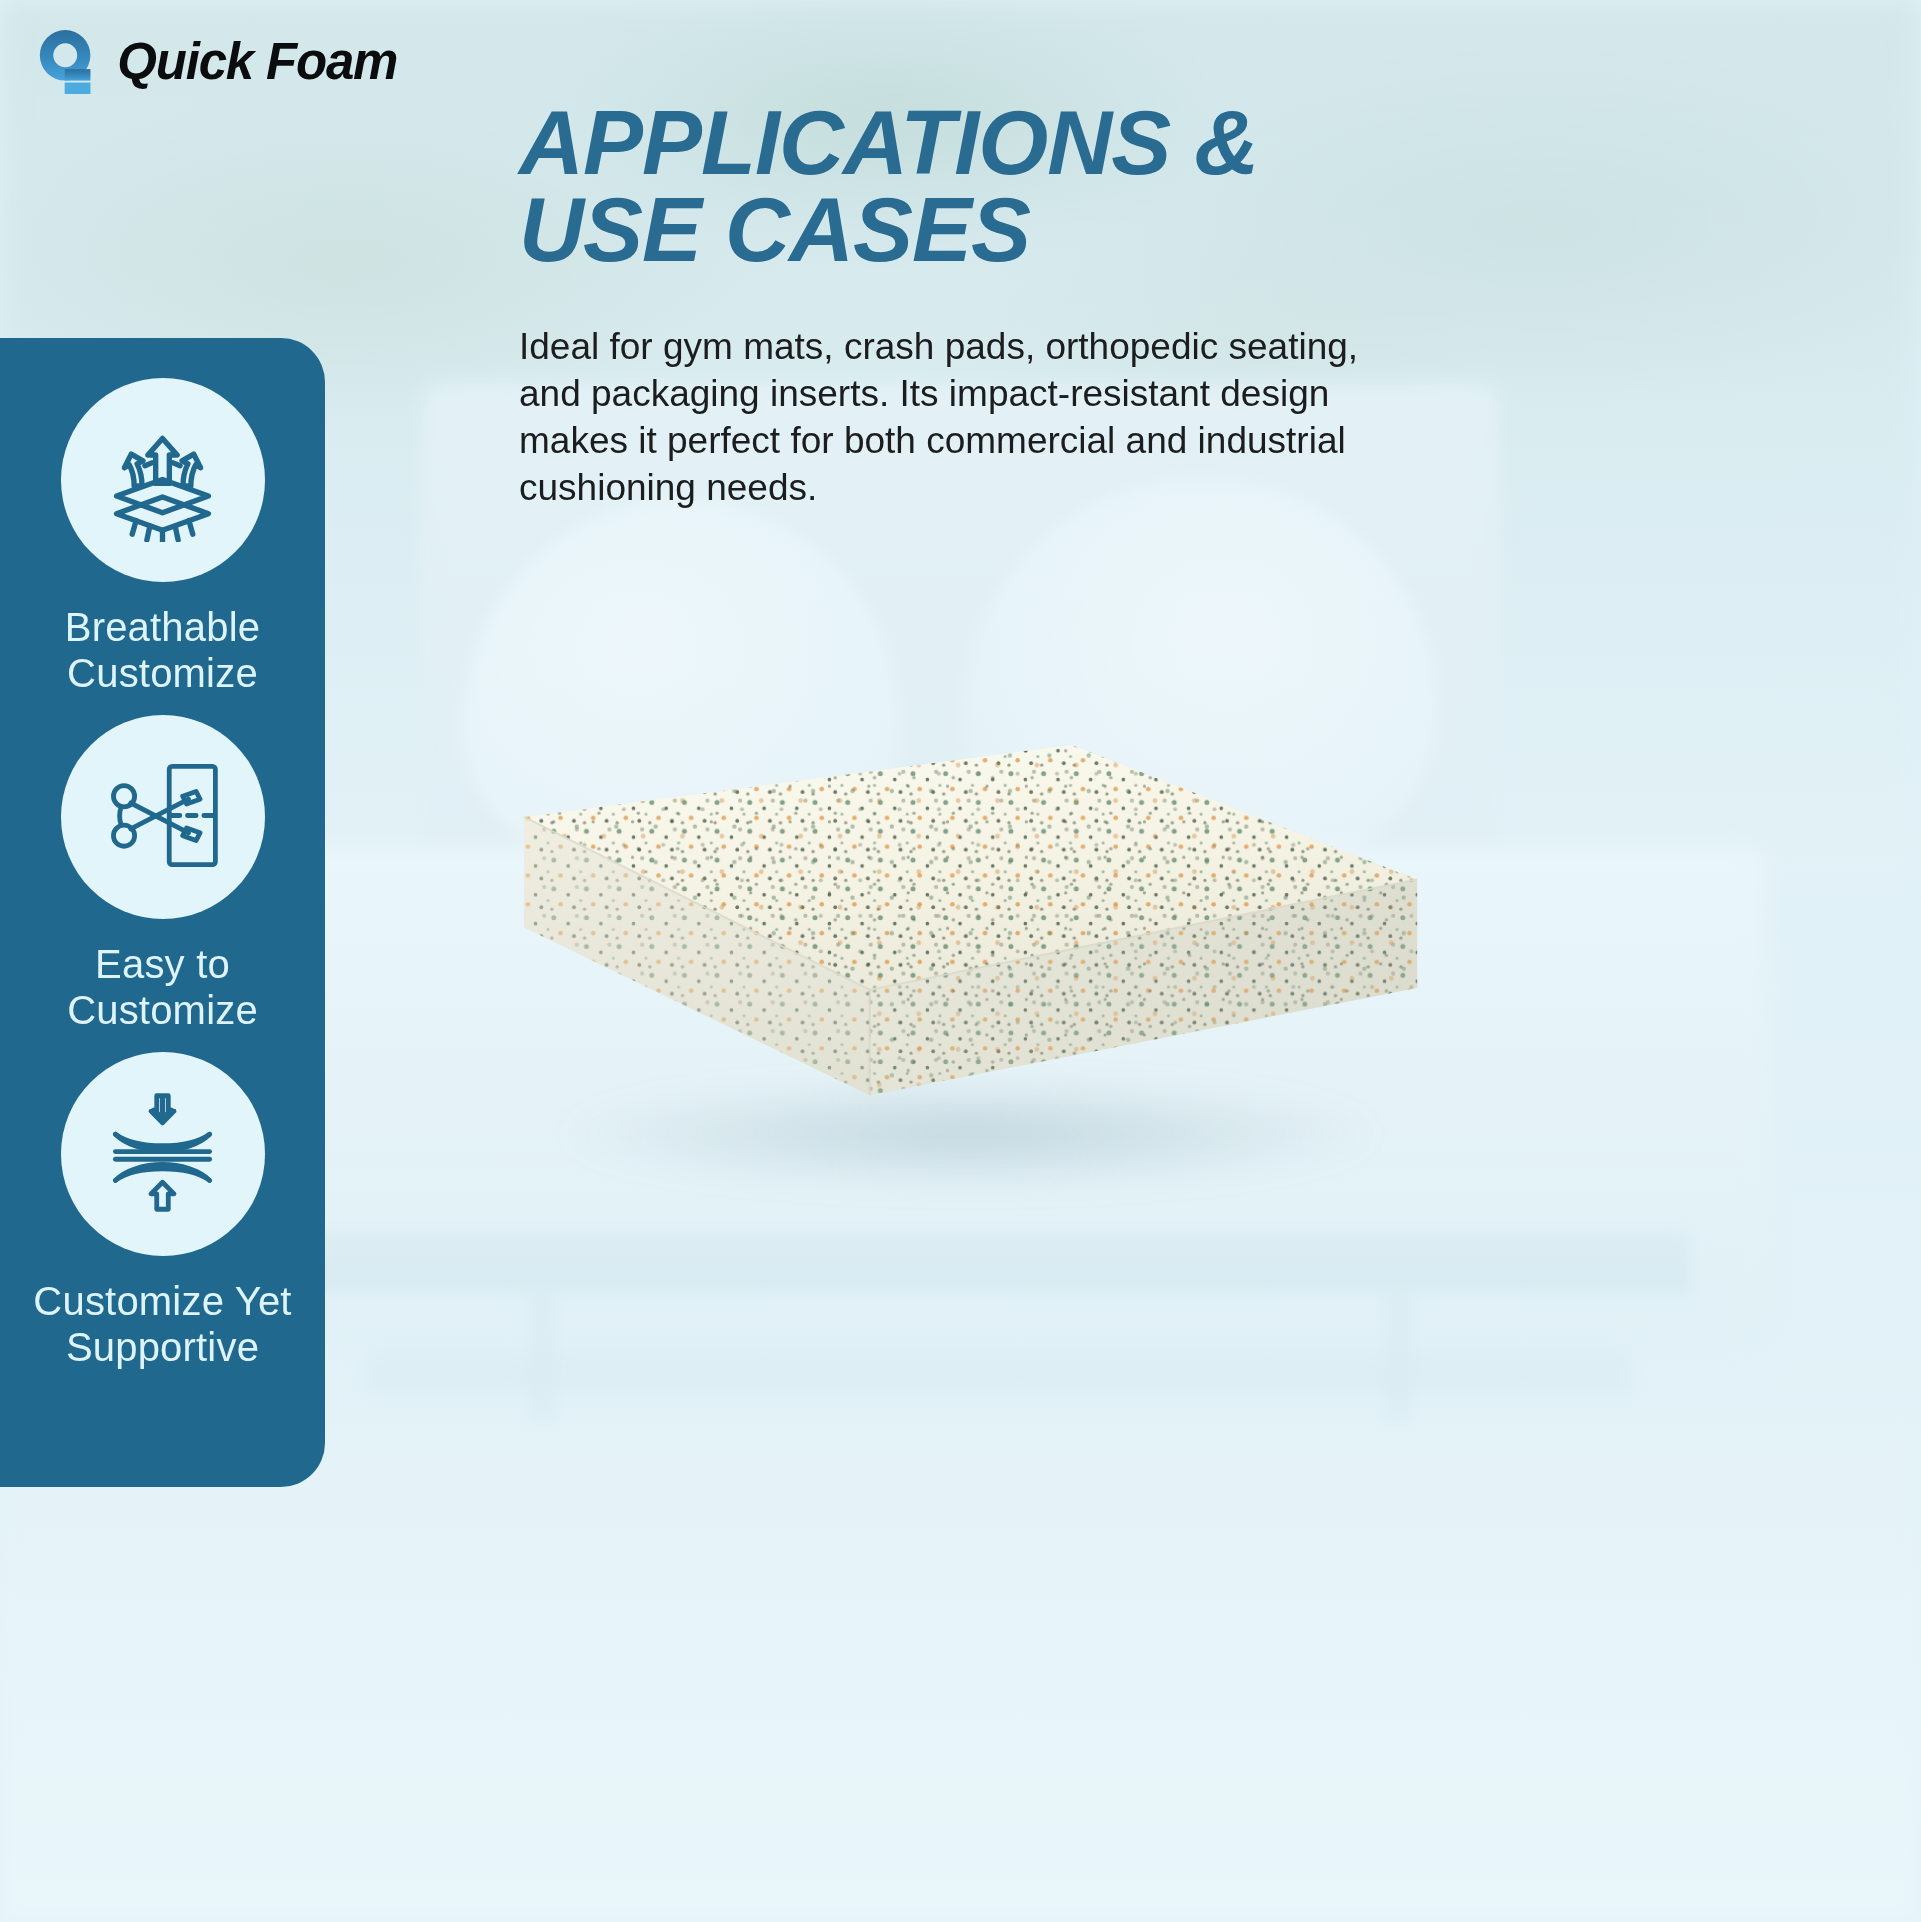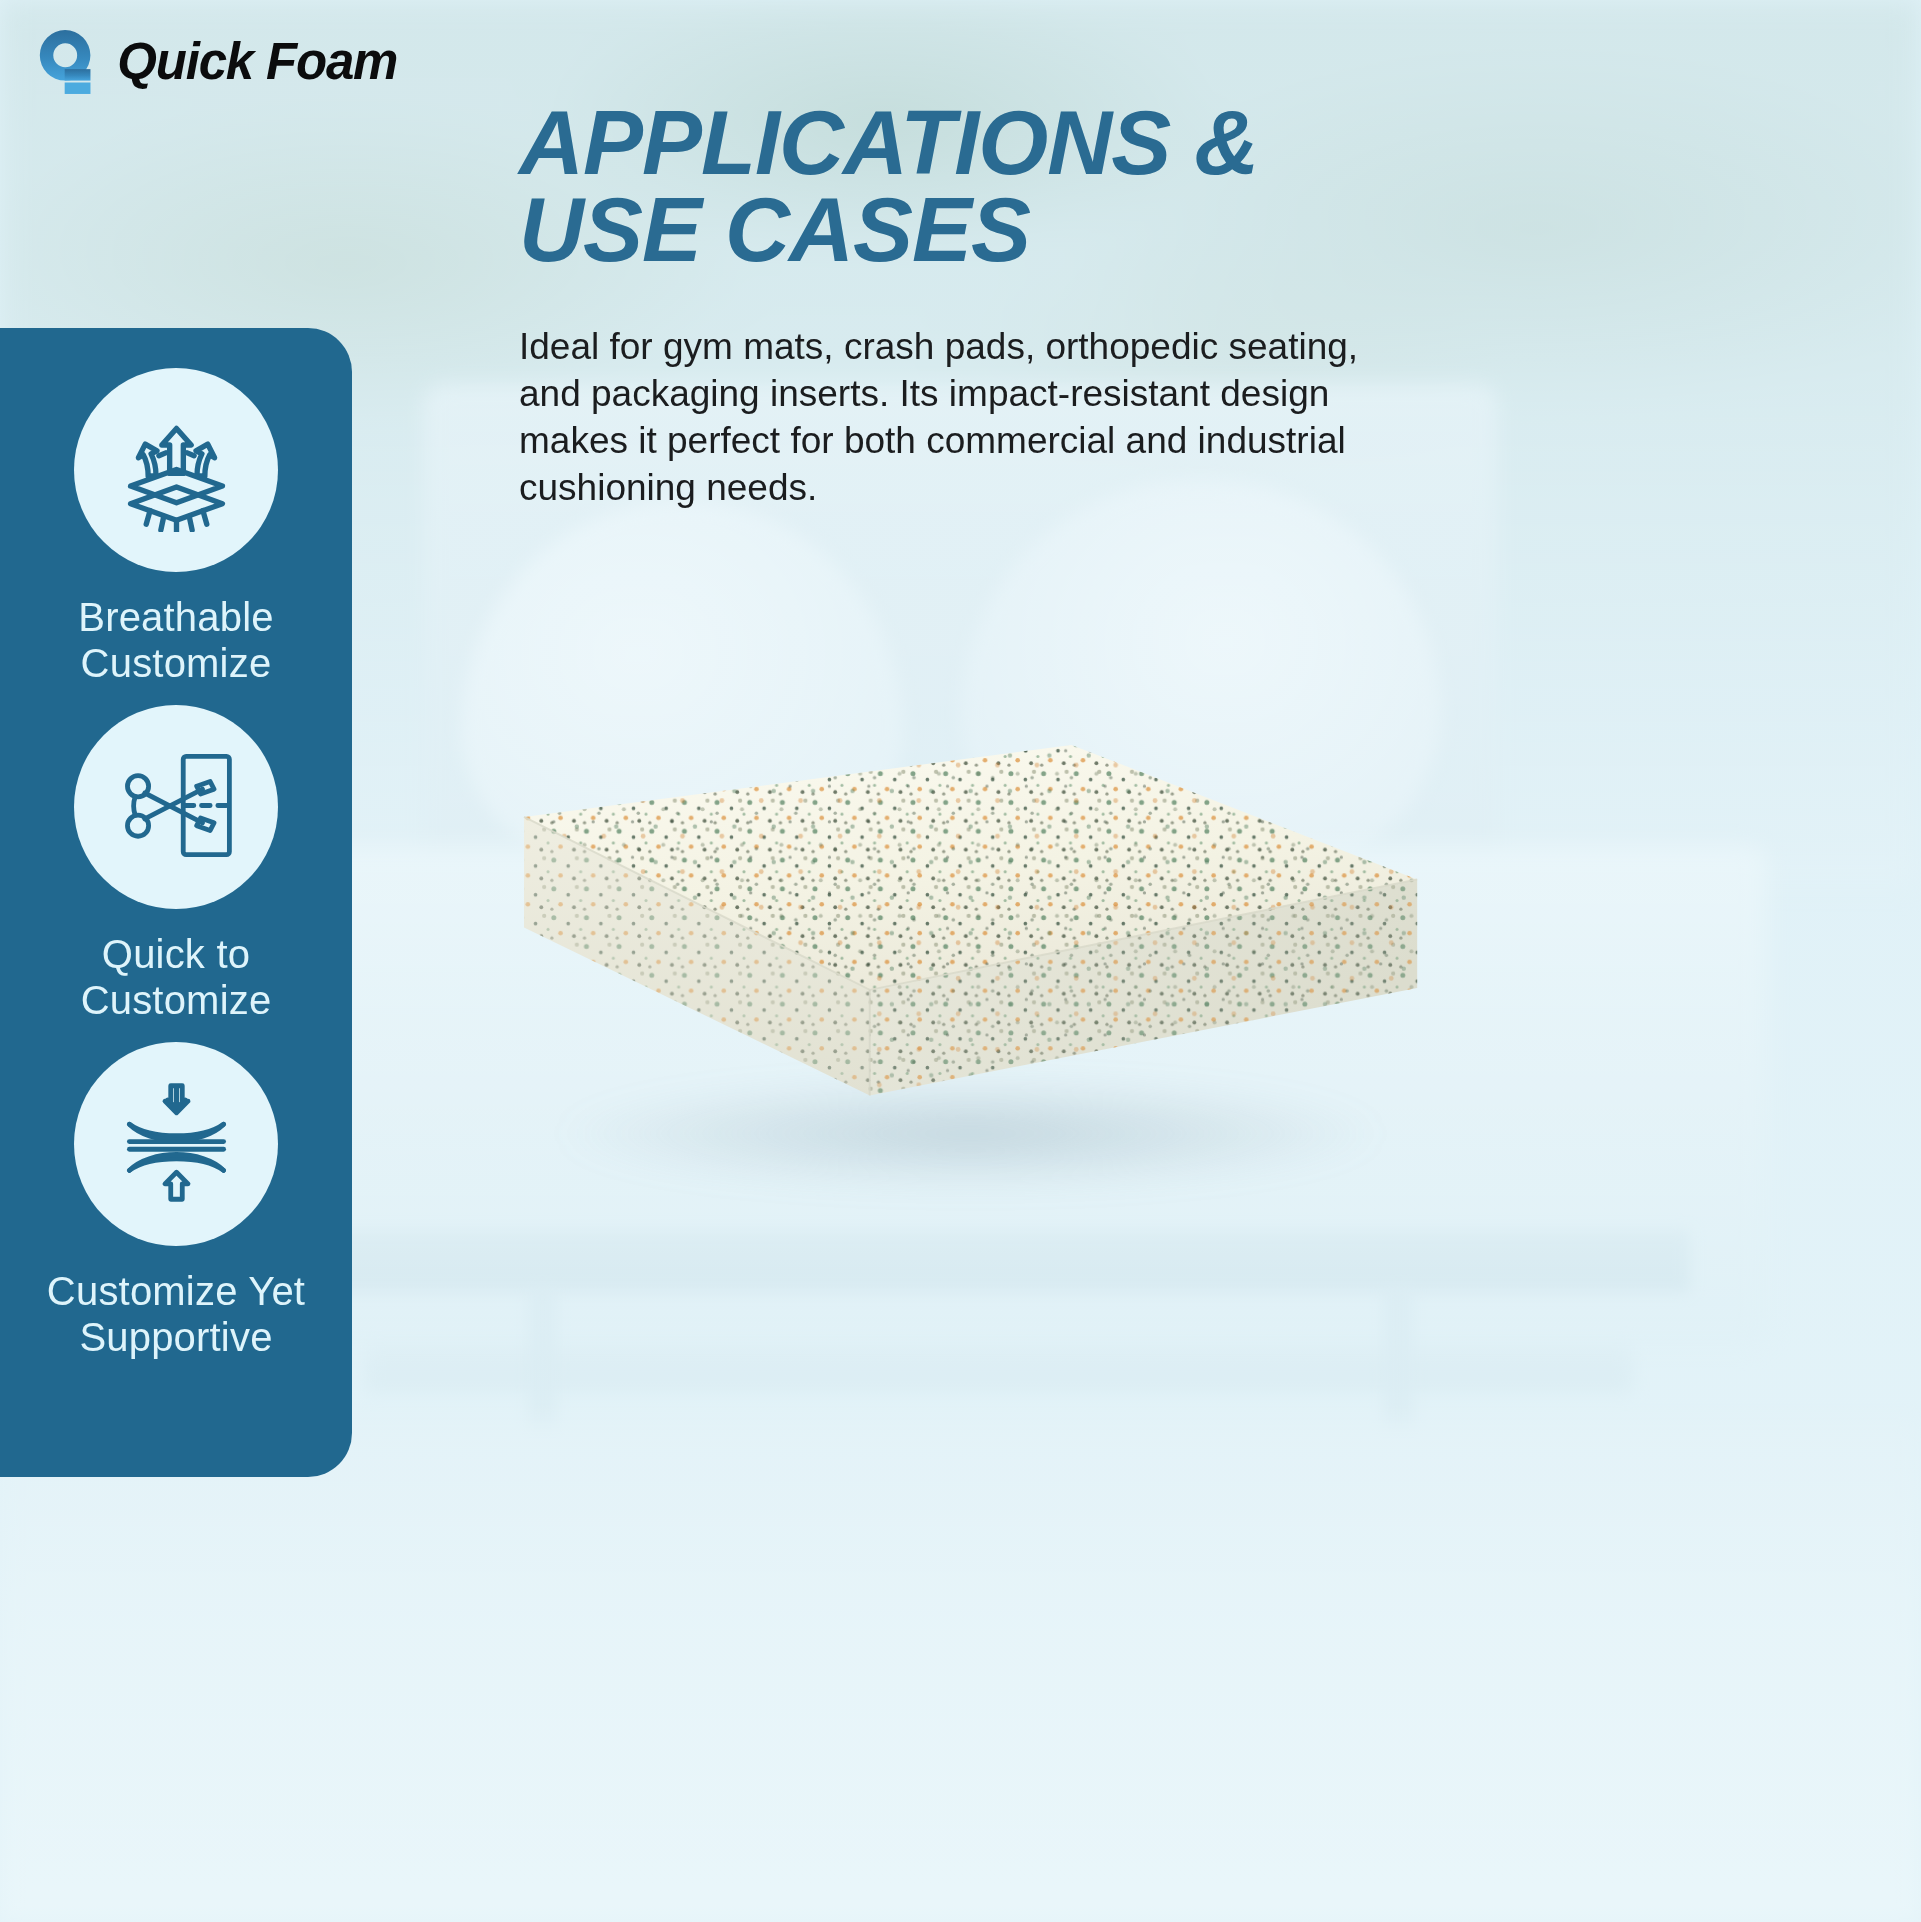--- a/index.html
+++ b/index.html
@@ -88,21 +88,21 @@
     font-size:90px; font-weight:bold; line-height:.97;
     color:#2a6b92; letter-spacing:-1px; text-transform:uppercase;font-style:italic;
   }
   #intro-paragraph {
     position:absolute; left:519px; top:324px; width:879px;
     font-size:37px; line-height:1.27; color:#1b1d1f; font-weight:400;
   }
 
   
   #feature-sidebar {
-    position:absolute; left:0; top:328px; width:352px; height:1149px;
+    position:absolute; left:0; top:338px; width:325px; height:1149px;
     background:#21688f; border-radius:0 44px 44px 0;
     display:flex; flex-direction:column; align-items:center;
     padding-top:40px; gap:19px;
   }
   .feature-item { display:flex; flex-direction:column; align-items:center; width:100%; }
   .feature-icon-circle {
     width:204px; height:204px; border-radius:50%;
     background:#e2f5fb; display:flex; align-items:center; justify-content:center;
   }
   .feature-label {
@@ -262,21 +262,21 @@
           <path d="M32 79 L92 48"></path>
 
           <path d="M86 45 L100 40 L104 48 L90 53 Z"></path>
           <path d="M86 86 L100 91 L104 83 L90 78 Z"></path>
 
           <path d="M22 56 C20 62 20 69 22 75"></path>
         </svg>
       </span>
     </div>
     <div class="feature-label">
-      <span>Quick to</span><br>
+      <span>Easy to</span><br>
       <span>Customize</span>
     </div>
   </div>
 
   <div class="feature-item">
     <div class="feature-icon-circle">
       <span>
         <svg viewBox="0 0 130 130" width="125" height="125" fill="none" stroke="#21688f" stroke-width="5" stroke-linecap="round" stroke-linejoin="round">
 
           <path d="M65 8 L65 30 M65 30 L56 21 M65 30 L74 21" stroke-width="5.5"></path>

